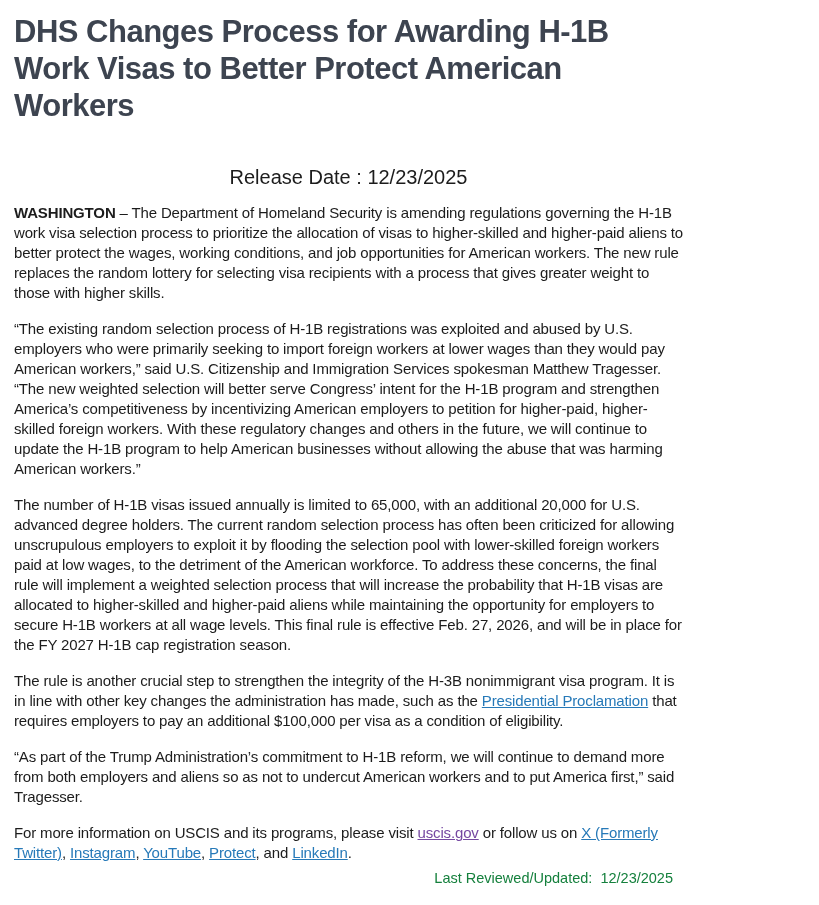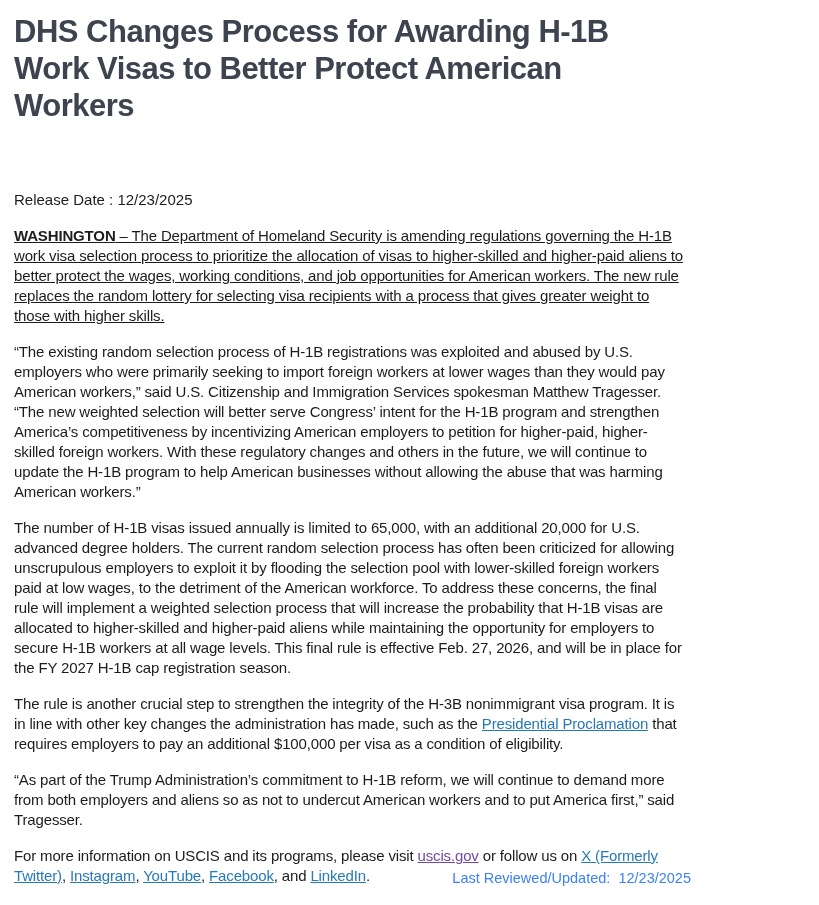--- a/index.html
+++ b/index.html
@@ -18,42 +18,43 @@
   }
   .page{position:relative;width:733px;height:905px;}
   .content{padding:13px 50px 0 14px;}
   .title{
     margin:0;max-width:700px;
     font-size:31px;line-height:37px;font-weight:bold;
     letter-spacing:-0.5px;
     color:var(--title-color);
   }
   .release-line{
-    margin-top:67px;
-    font-size:15px;line-height:18px;
+    margin-top:44px;
+    font-size:20px;line-height:18px;
     color:var(--body-color);
+    text-align:center;
   }
   .article p.para{
     margin:16px 0 0 0;
     font-size:15px;line-height:20px;
     letter-spacing:-0.15px;
     color:var(--body-color);
   }
-  .article p.para:first-child{margin-top:17px;text-decoration:underline;}
+  .article p.para:first-child{margin-top:17px;}
   .article strong{font-weight:bold;}
   .article a{
     color:var(--link-color);
     text-decoration:underline;
     cursor:pointer;
   }
   .article a.visited-link{color:var(--visited-color);}
   .footer-line{
-    position:absolute;top:869px;right:42px;
+    position:absolute;top:869px;right:60px;
     font-size:14.5px;line-height:18px;
-    color:#3b82f6;
+    color:#15803d;
   }
 </style>
 </head>
 <body>
 
 <div class="page">
   <div class="content">
 
     <h1 class="title">DHS Changes Process for Awarding H-1B Work Visas to Better Protect American Workers</h1>
 
@@ -61,21 +62,21 @@
       <span>Release Date :</span>
       <span>12/23/2025</span>
     </div>
 
     <div class="article">
         <p class="para"><strong>WASHINGTON</strong><span> – The Department of Homeland Security is amending regulations governing the H-1B work visa selection process to prioritize the allocation of visas to higher-skilled and higher-paid aliens to better protect the wages, working conditions, and job opportunities for American workers. The new rule replaces the random lottery for selecting visa recipients with a process that gives greater weight to those with higher skills.</span></p>
         <p class="para"><span>“The existing random selection process of H-1B registrations was exploited and abused by U.S. employers who were primarily seeking to import foreign workers at lower wages than they would pay American workers,” said U.S. Citizenship and Immigration Services spokesman Matthew Tragesser. “The new weighted selection will better serve Congress’ intent for the H-1B program and strengthen America’s competitiveness by incentivizing American employers to petition for higher-paid, higher-skilled foreign workers. With these regulatory changes and others in the future, we will continue to update the H-1B program to help American businesses without allowing the abuse that was harming American workers.”</span></p>
         <p class="para"><span>The number of H-1B visas issued annually is limited to 65,000, with an additional 20,000 for U.S. advanced degree holders. The current random selection process has often been criticized for allowing unscrupulous employers to exploit it by flooding the selection pool with lower-skilled foreign workers paid at low wages, to the detriment of the American workforce. To address these concerns, the final rule will implement a weighted selection process that will increase the probability that H-1B visas are allocated to higher-skilled and higher-paid aliens while maintaining the opportunity for employers to secure H-1B workers at all wage levels. This final rule is effective Feb. 27, 2026, and will be in place for the FY 2027 H-1B cap registration season.</span></p>
         <p class="para"><span>The rule is another crucial step to strengthen the integrity of the H-3B nonimmigrant visa program. It is in line with other key changes the administration has made, such as the </span><a href="#">Presidential Proclamation</a><span> that requires employers to pay an additional $100,000 per visa as a condition of eligibility.</span></p>
         <p class="para"><span>“As part of the Trump Administration’s commitment to H-1B reform, we will continue to demand more from both employers and aliens so as not to undercut American workers and to put America first,” said Tragesser.</span></p>
-        <p class="para"><span>For more information on USCIS and its programs, please visit </span><a href="#" class="visited-link">uscis.gov</a><span> or follow us on </span><a href="#">X (Formerly Twitter)</a><span>, </span><a href="#">Instagram</a><span>, </span><a href="#">YouTube</a><span>, </span><a href="#">Facebook</a><span>, and </span><a href="#">LinkedIn</a><span>.</span></p>
+        <p class="para"><span>For more information on USCIS and its programs, please visit </span><a href="#" class="visited-link">uscis.gov</a><span> or follow us on </span><a href="#">X (Formerly Twitter)</a><span>, </span><a href="#">Instagram</a><span>, </span><a href="#">YouTube</a><span>, </span><a href="#">Protect</a><span>, and </span><a href="#">LinkedIn</a><span>.</span></p>
       </div>
 
   </div>
 
   <div class="footer-line">
     <span>Last Reviewed/Updated:</span>&nbsp;
     <span>12/23/2025</span>
   </div>
 </div>
 

